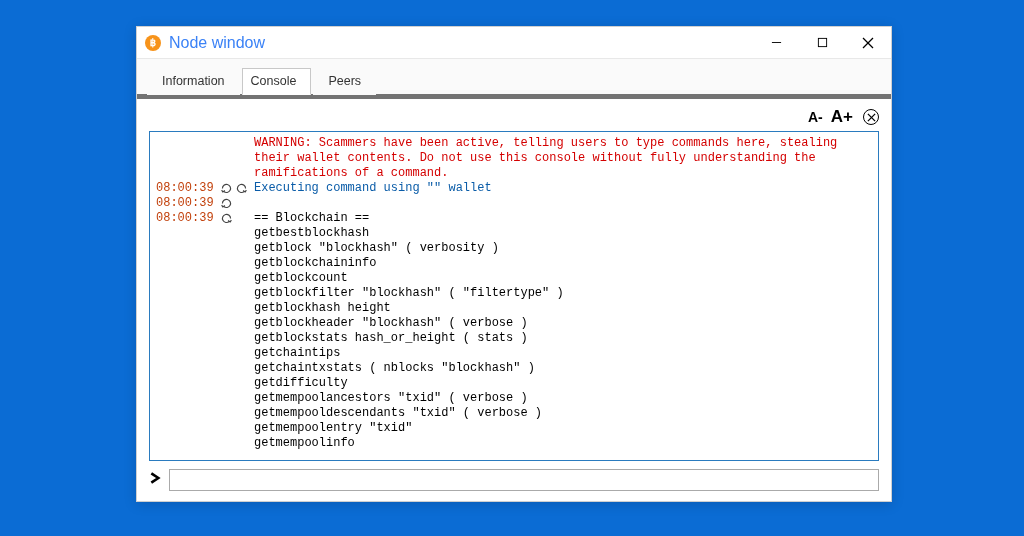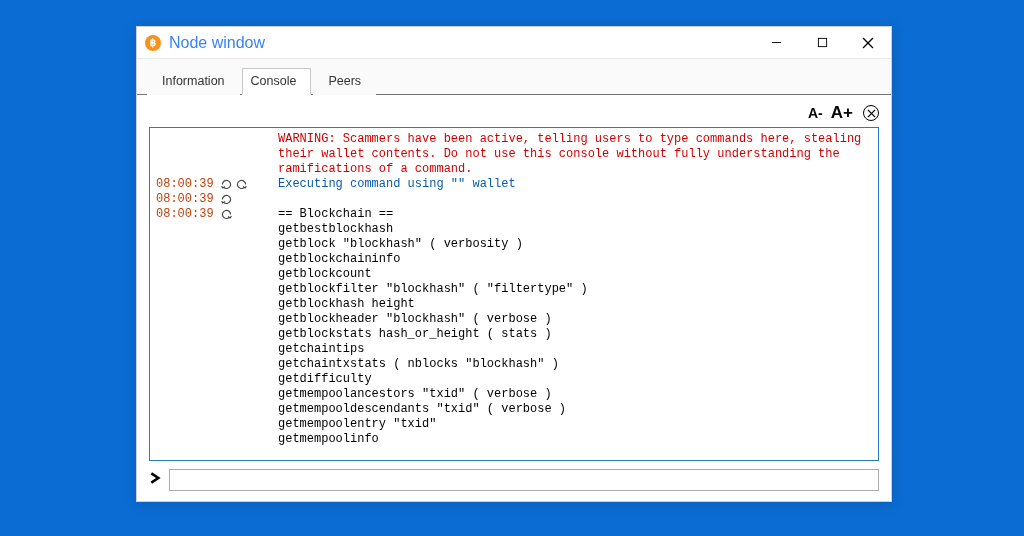--- a/index.html
+++ b/index.html
@@ -53,21 +53,21 @@
   justify-content: center;
   font-size: 14px;
   color: #333;
   cursor: default;
 }
 .win-btn svg { display: block; }
 .tabbar {
   display: flex;
   padding: 8px 10px 0 10px;
   gap: 0;
-  border-bottom: 1px solid #737373;
+  border-bottom: 5px solid #737373;
   background: #fafafa;
 }
 .tab {
   padding: 5px 14px 6px 14px;
   font-size: 12.5px;
   color: #333;
   border: 1px solid transparent;
   border-bottom: none;
   margin-right: 2px;
   position: relative;
@@ -133,21 +133,21 @@
 }
 .icon-col {
   width: 34px;
   flex-shrink: 0;
   display: flex;
   gap: 2px;
   align-items: flex-start;
   padding-top: 1px;
 }
 .icon-col svg { width: 13px; height: 13px; }
-.msg { flex: 1; white-space: pre-wrap; word-break: break-word; margin-left: 24px; }
+.msg { flex: 1; white-space: pre-wrap; word-break: break-word; }
 .msg.warning { color: #d40000; }
 .msg.cmd { color: #0a5ca8; }
 .input-row {
   display: flex;
   align-items: center;
   margin-top: 8px;
   gap: 6px;
 }
 .prompt-arrow { font-size: 16px; font-weight: bold; }
 .cmd-input {

